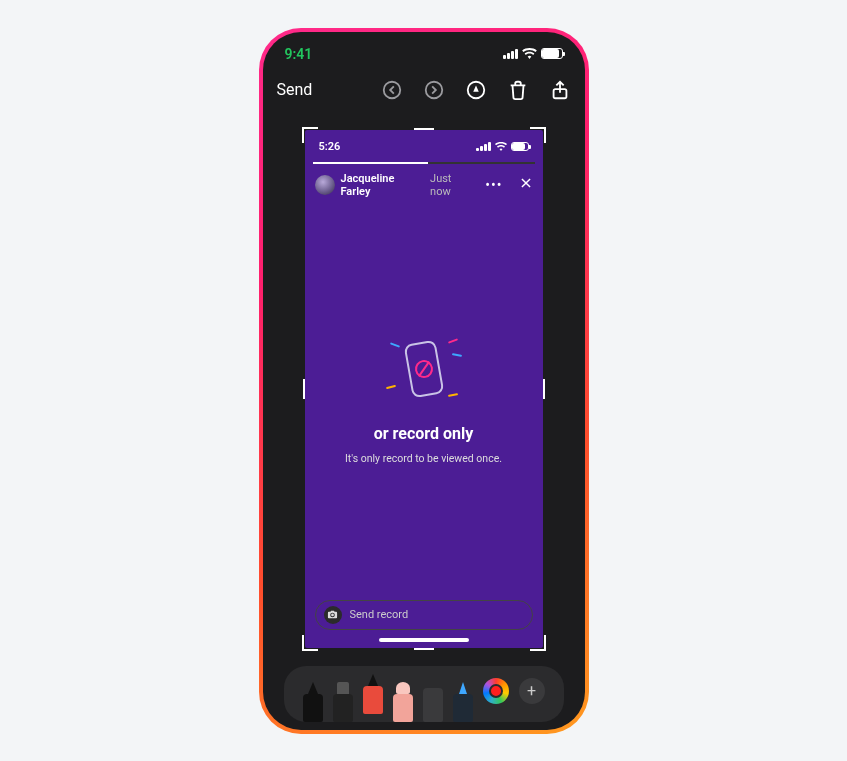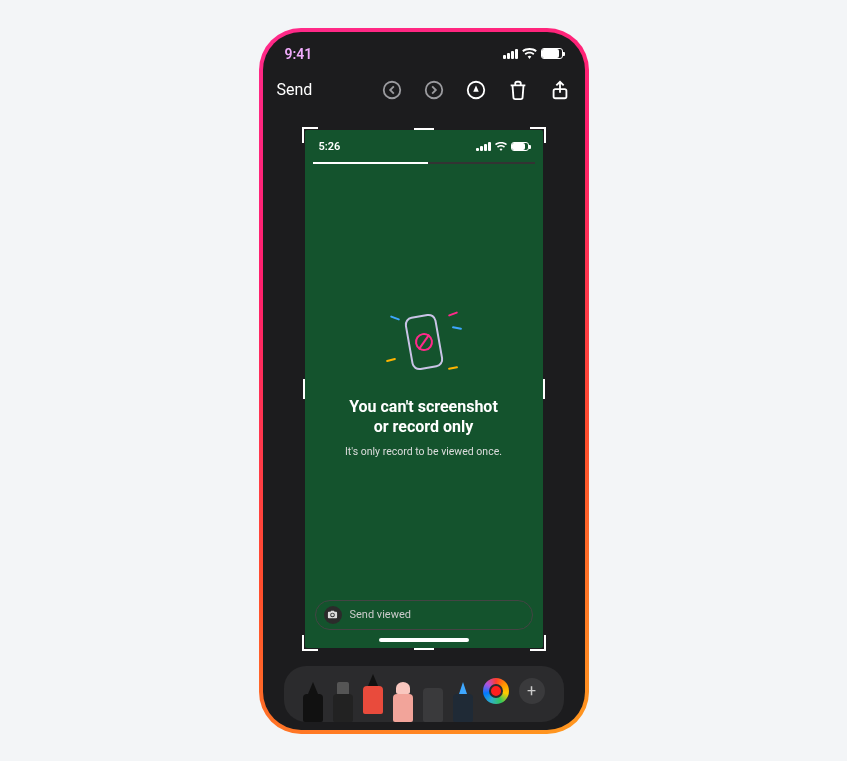--- a/index.html
+++ b/index.html
@@ -30,21 +30,21 @@
     display: flex;
     flex-direction: column;
   }
   
   .status-outer {
     height: 40px;
     display: flex;
     align-items: center;
     justify-content: space-between;
     padding: 4px 22px 0 22px;
-    color: #f0abfc;
+    color: #22c55e;
     font-size: 14px;
     font-weight: 600;
   }
   .status-icons { display: flex; align-items: center; gap: 4px; }
   .signal { display: inline-flex; align-items: flex-end; gap: 1.5px; }
   .signal i { width: 2.5px; background: #fff; border-radius: 1px; display: block; }
   .signal i:nth-child(1){height:4px}
   .signal i:nth-child(2){height:6px}
   .signal i:nth-child(3){height:8px}
   .signal i:nth-child(4){height:10px}
@@ -73,21 +73,21 @@
     flex: 1;
     position: relative;
     display:flex;
     align-items:center;
     justify-content:center;
   }
   .inner-shot {
     position: relative;
     width: 238px;
     height: 518px;
-    background:#14532d;
+    background:#4c1d95;
     border-radius: 2px;
   }
   
   .crop-corner, .crop-edge { position:absolute; background:transparent; }
   .crop-corner { width: 16px; height: 16px; border: 2px solid #fff; }
   .crop-corner.tl { top:-3px; left:-3px; border-right:none; border-bottom:none; }
   .crop-corner.tr { top:-3px; right:-3px; border-left:none; border-bottom:none; }
   .crop-corner.bl { bottom:-3px; left:-3px; border-right:none; border-top:none; }
   .crop-corner.br { bottom:-3px; right:-3px; border-left:none; border-top:none; }
   .crop-edge { background:#fff; }
@@ -301,46 +301,57 @@
               <span class="batt">
                   <i></i>
                 </span>
             </span>
           </div>
 
           <div class="story-progress">
               <i></i>
             </div>
 
+          <div class="story-header">
+            <span class="avatar"></span>
+            <span class="story-user">Jacqueline Farley</span>
+            <span class="story-time">Just now</span>
+            <span class="story-header-spacer"></span>
+            <span class="more-dots">•••</span>
+            <span class="close-x" style="margin-left:10px;">
+              <svg viewBox="0 0 24 24" stroke="#fff" stroke-width="2.5" fill="none">
+                  <path d="M5 5l14 14M19 5L5 19"></path>
+                </svg>
+            </span>
+          </div>
 
           <div class="story-body">
             <div class="blocked-illus">
               <div class="bi-phone">
                   <div class="bi-no"></div>
                 </div>
               <div class="bi-spark s1"></div>
               <div class="bi-spark s2"></div>
               <div class="bi-spark s3"></div>
               <div class="bi-spark s4"></div>
               <div class="bi-spark s5"></div>
             </div>
             <div class="blocked-title">
-              <div>You can't screenshot</div>
               <div>or record only</div>
             </div>
             <div class="blocked-sub">It's only record to be viewed once.</div>
           </div>
 
           <div class="msg-pill">
             <span class="cam-dot">
               <svg viewBox="0 0 24 24" fill="#ddd">
                   <path d="M9 4l-1.5 2H4a2 2 0 00-2 2v10a2 2 0 002 2h16a2 2 0 002-2V8a2 2 0 00-2-2h-3.5L15 4H9zm3 4a5 5 0 110 10 5 5 0 010-10zm0 2a3 3 0 100 6 3 3 0 000-6z"></path>
                 </svg>
             </span>
-            <span>Send viewed</span>
+            <span>Send record</span>
           </div>
           <div class="home-ind"></div>
         </div>
       </div>
     </div>
 
     <div class="tool-tray">
       <div class="tool t-pen">
           <div class="tip"></div>
           <div class="body"></div>

